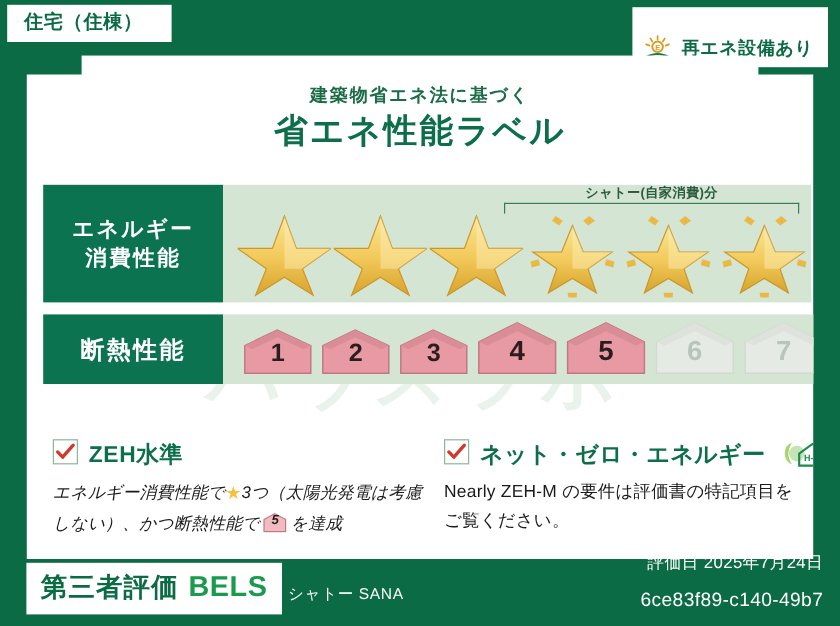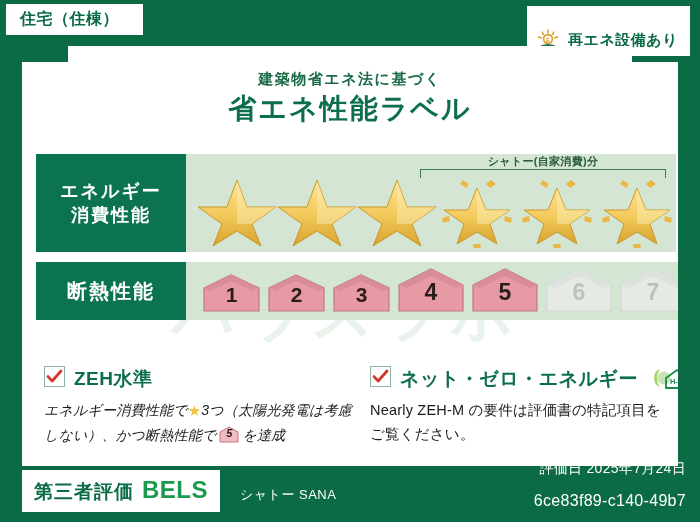--- a/index.html
+++ b/index.html
@@ -155,21 +155,21 @@
     position: absolute; left: 0; width: 100%; bottom: 1px;
     text-align: center; font-size: 11px; font-weight: bold; color: #2b1d1d;
   }
 
   
   .foot-box {
     position: absolute; left: 22px; bottom: 10px;
     background: #ffffff; padding: 6px 12px 7px 12px;
     display: flex; align-items: baseline; gap: 8px;
   }
-  .foot-box .t1 { font-size: 19px; font-weight: bold; color: #0b6b45; letter-spacing: 1px; }
+  .foot-box .t1 { font-size: 22px; font-weight: bold; color: #0b6b45; letter-spacing: 1px; }
   .foot-box .t2 { font-size: 24px; font-weight: bold; color: #1a9a4d; letter-spacing: .5px; }
   .foot-name {
     position: absolute; left: 240px; bottom: 18px;
     font-size: 13px; color: #ffffff; letter-spacing: .5px;
   }
   .foot-right {
     position: absolute; right: 14px; bottom: 12px;
     text-align: right; color: #ffffff;
   }
   .foot-right .d1 { font-size: 14px; letter-spacing: .3px; }

